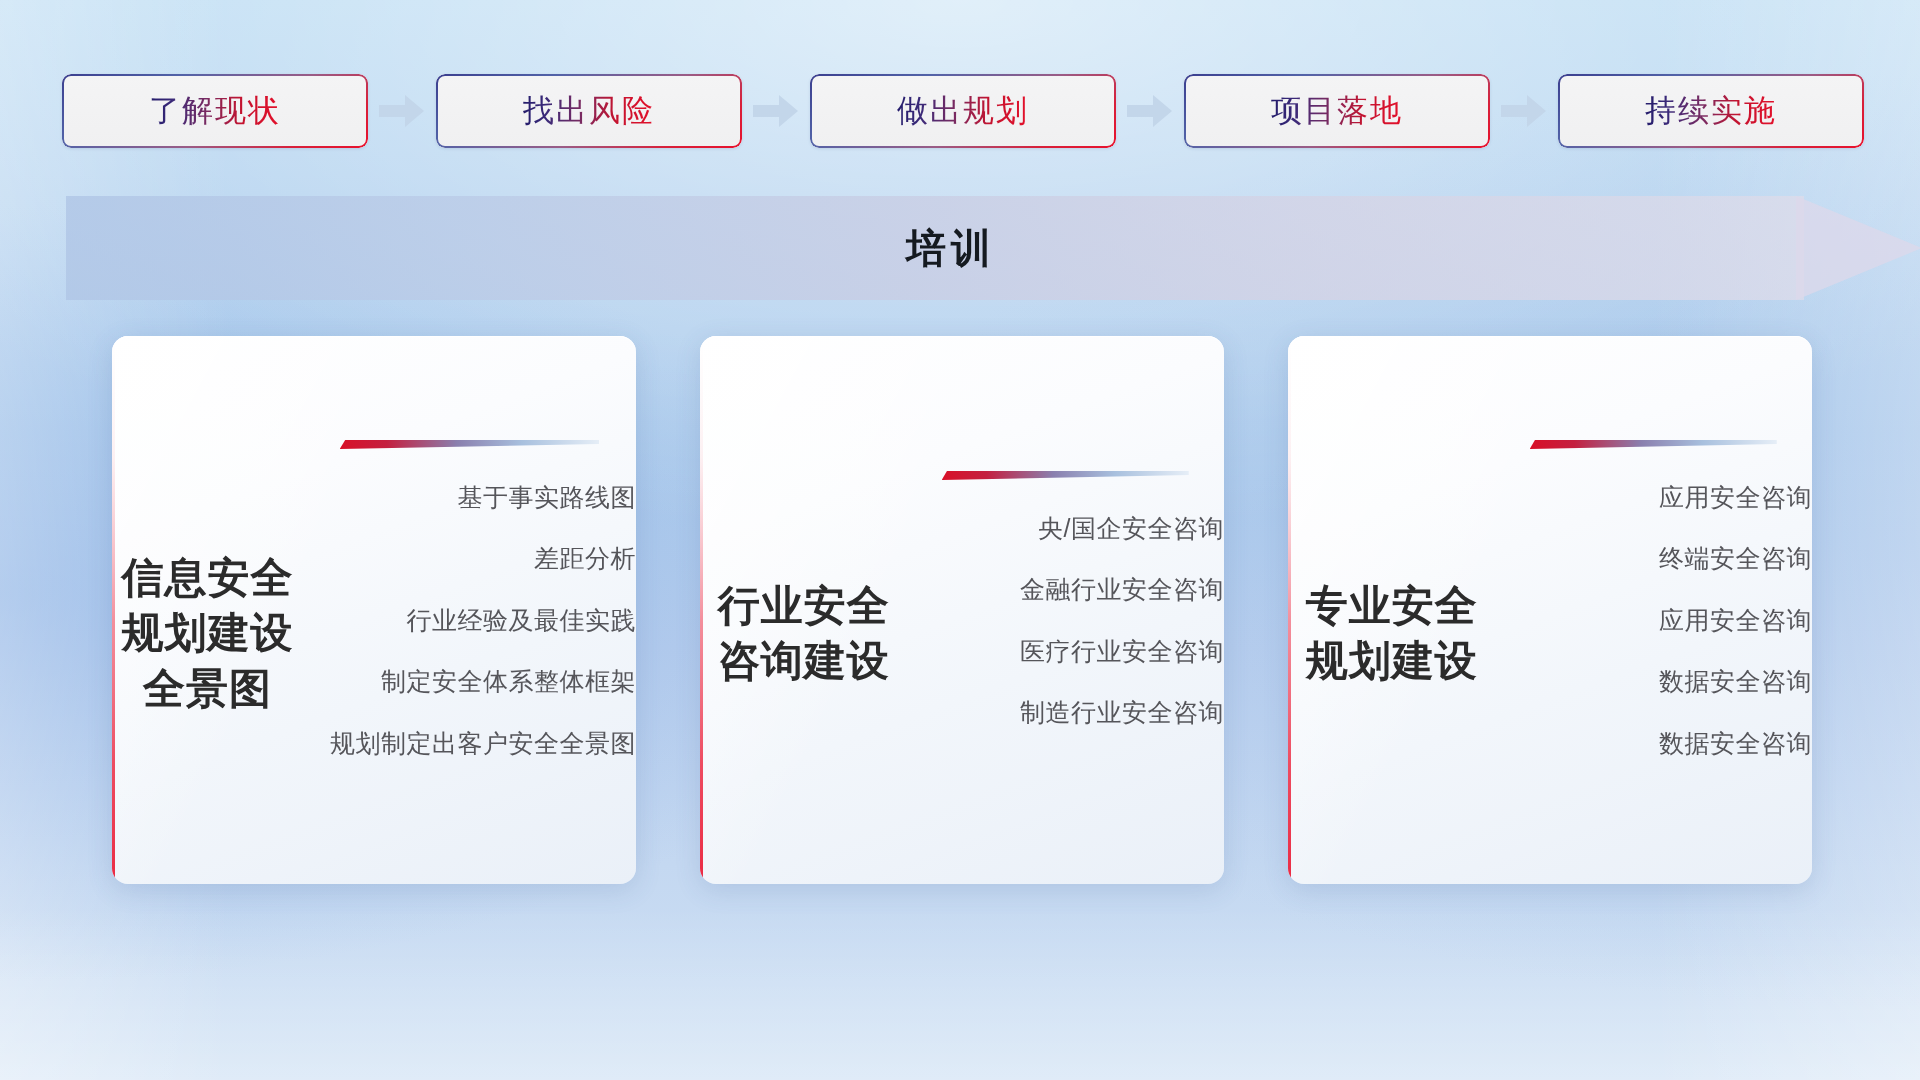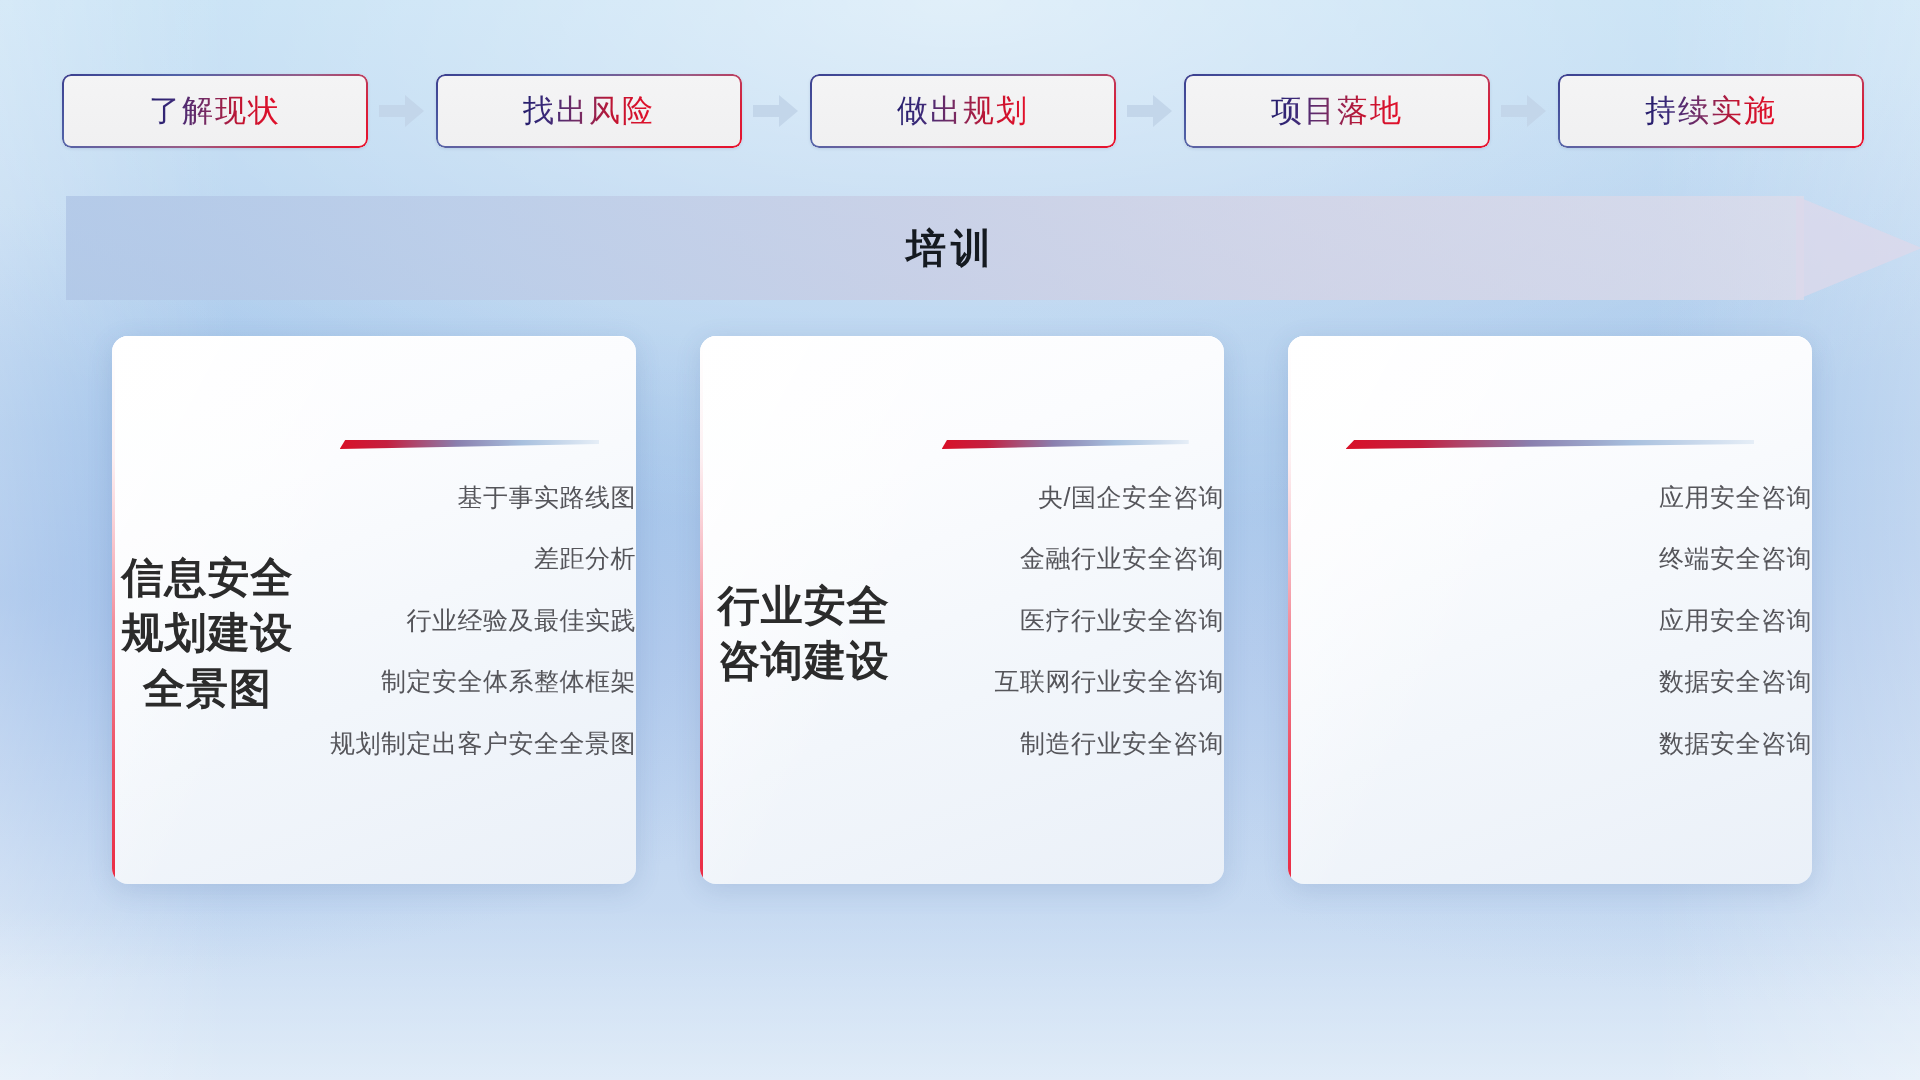--- a/index.html
+++ b/index.html
@@ -240,29 +240,29 @@
                 <stop offset="100%" stop-color="#e6eef7"></stop>
               </linearGradient>
             </defs>
             <path d="M0 8.5 L8 0 L400 0 L400 4 L0 9 Z" fill="url(#dv2)"></path>
           </svg>
         </div>
         <div class="card-items">
           <div class="card-item">央/国企安全咨询</div>
           <div class="card-item">金融行业安全咨询</div>
           <div class="card-item">医疗行业安全咨询</div>
-          <div class="card-item">互联网行业安全咨询</div>
           <div class="card-item">制造行业安全咨询</div>
         </div>
       </div>
     </div>
 
     <div class="card">
       <div class="card-accent"></div>
       <div class="card-sheen"></div>
+      <div class="card-title">专业安全规划建设</div>
       <div class="card-mid">
         <div class="card-divider">
           <svg viewBox="0 0 400 9" preserveAspectRatio="none">
             <defs>
               <linearGradient id="dv3" x1="0" y1="0" x2="1" y2="0">
                 <stop offset="0%" stop-color="#d81028"></stop>
                 <stop offset="18%" stop-color="#c42040"></stop>
                 <stop offset="45%" stop-color="#8a7fae"></stop>
                 <stop offset="70%" stop-color="#a8c0de"></stop>
                 <stop offset="100%" stop-color="#e6eef7"></stop>

